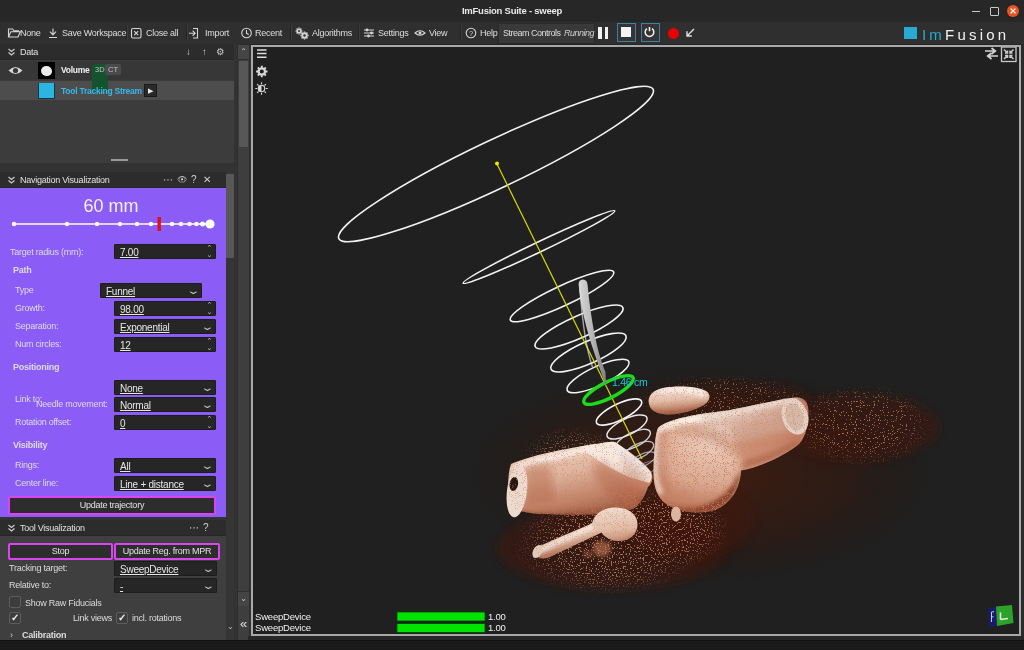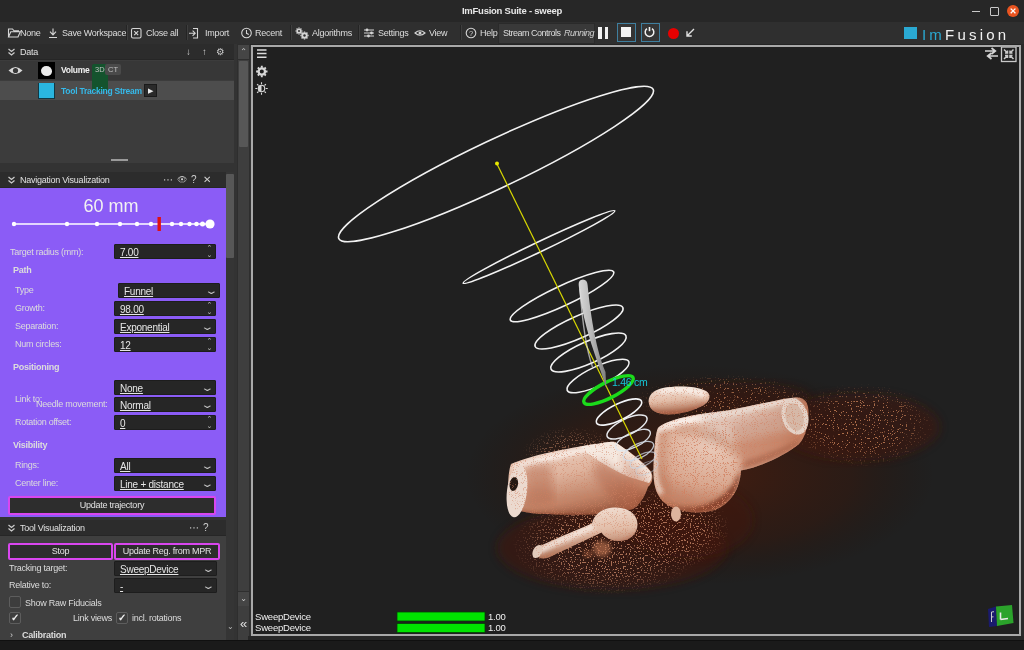--- a/index.html
+++ b/index.html
@@ -177,21 +177,21 @@
         <circle cx="210" cy="10" r="4.6" fill="#fff"></circle>
     </svg>
 
     <div class="abs lbl" style="left:10px;top:59px;">Target radius (mm):</div>
     <div class="abs field" style="left:114px;top:56px;width:100px;height:13px;">
       <div class="ftext">7.00</div>
         <div class="spin">⌃<br>⌄</div>
     </div>
     <div class="abs lbl bold" style="left:13px;top:77px;">Path</div>
     <div class="abs lbl" style="left:15px;top:97px;">Type</div>
-    <div class="abs field" style="left:118px;top:95px;width:100px;height:13px;">
+    <div class="abs field" style="left:100px;top:95px;width:100px;height:13px;">
       <div class="ftext">Funnel</div>
         <div class="ddarrow">⌄</div>
     </div>
     <div class="abs lbl" style="left:15px;top:115px;">Growth:</div>
     <div class="abs field" style="left:114px;top:113px;width:100px;height:13px;">
       <div class="ftext">98.00</div>
         <div class="spin">⌃<br>⌄</div>
     </div>
     <div class="abs lbl" style="left:15px;top:133px;">Separation:</div>
     <div class="abs field" style="left:114px;top:131px;width:100px;height:13px;">

